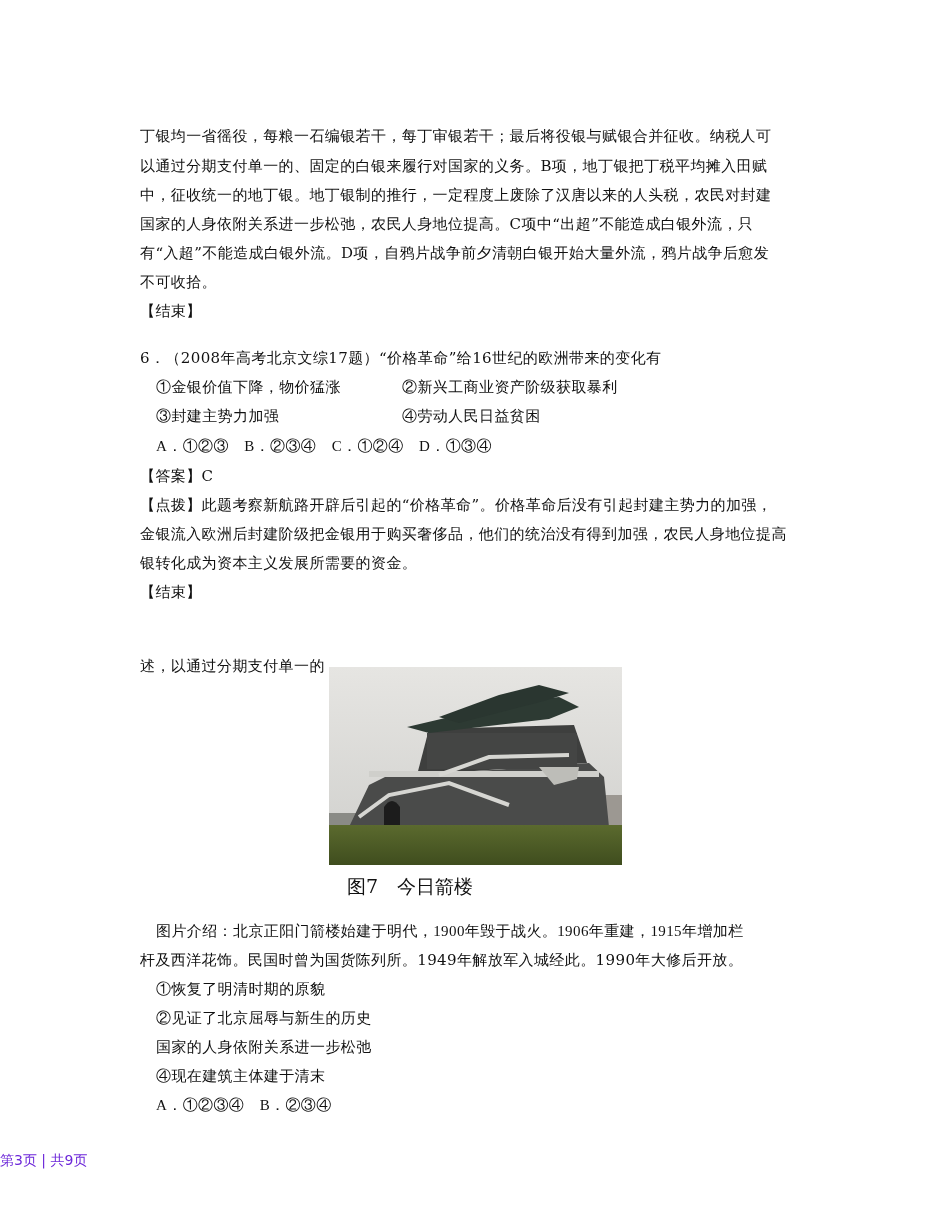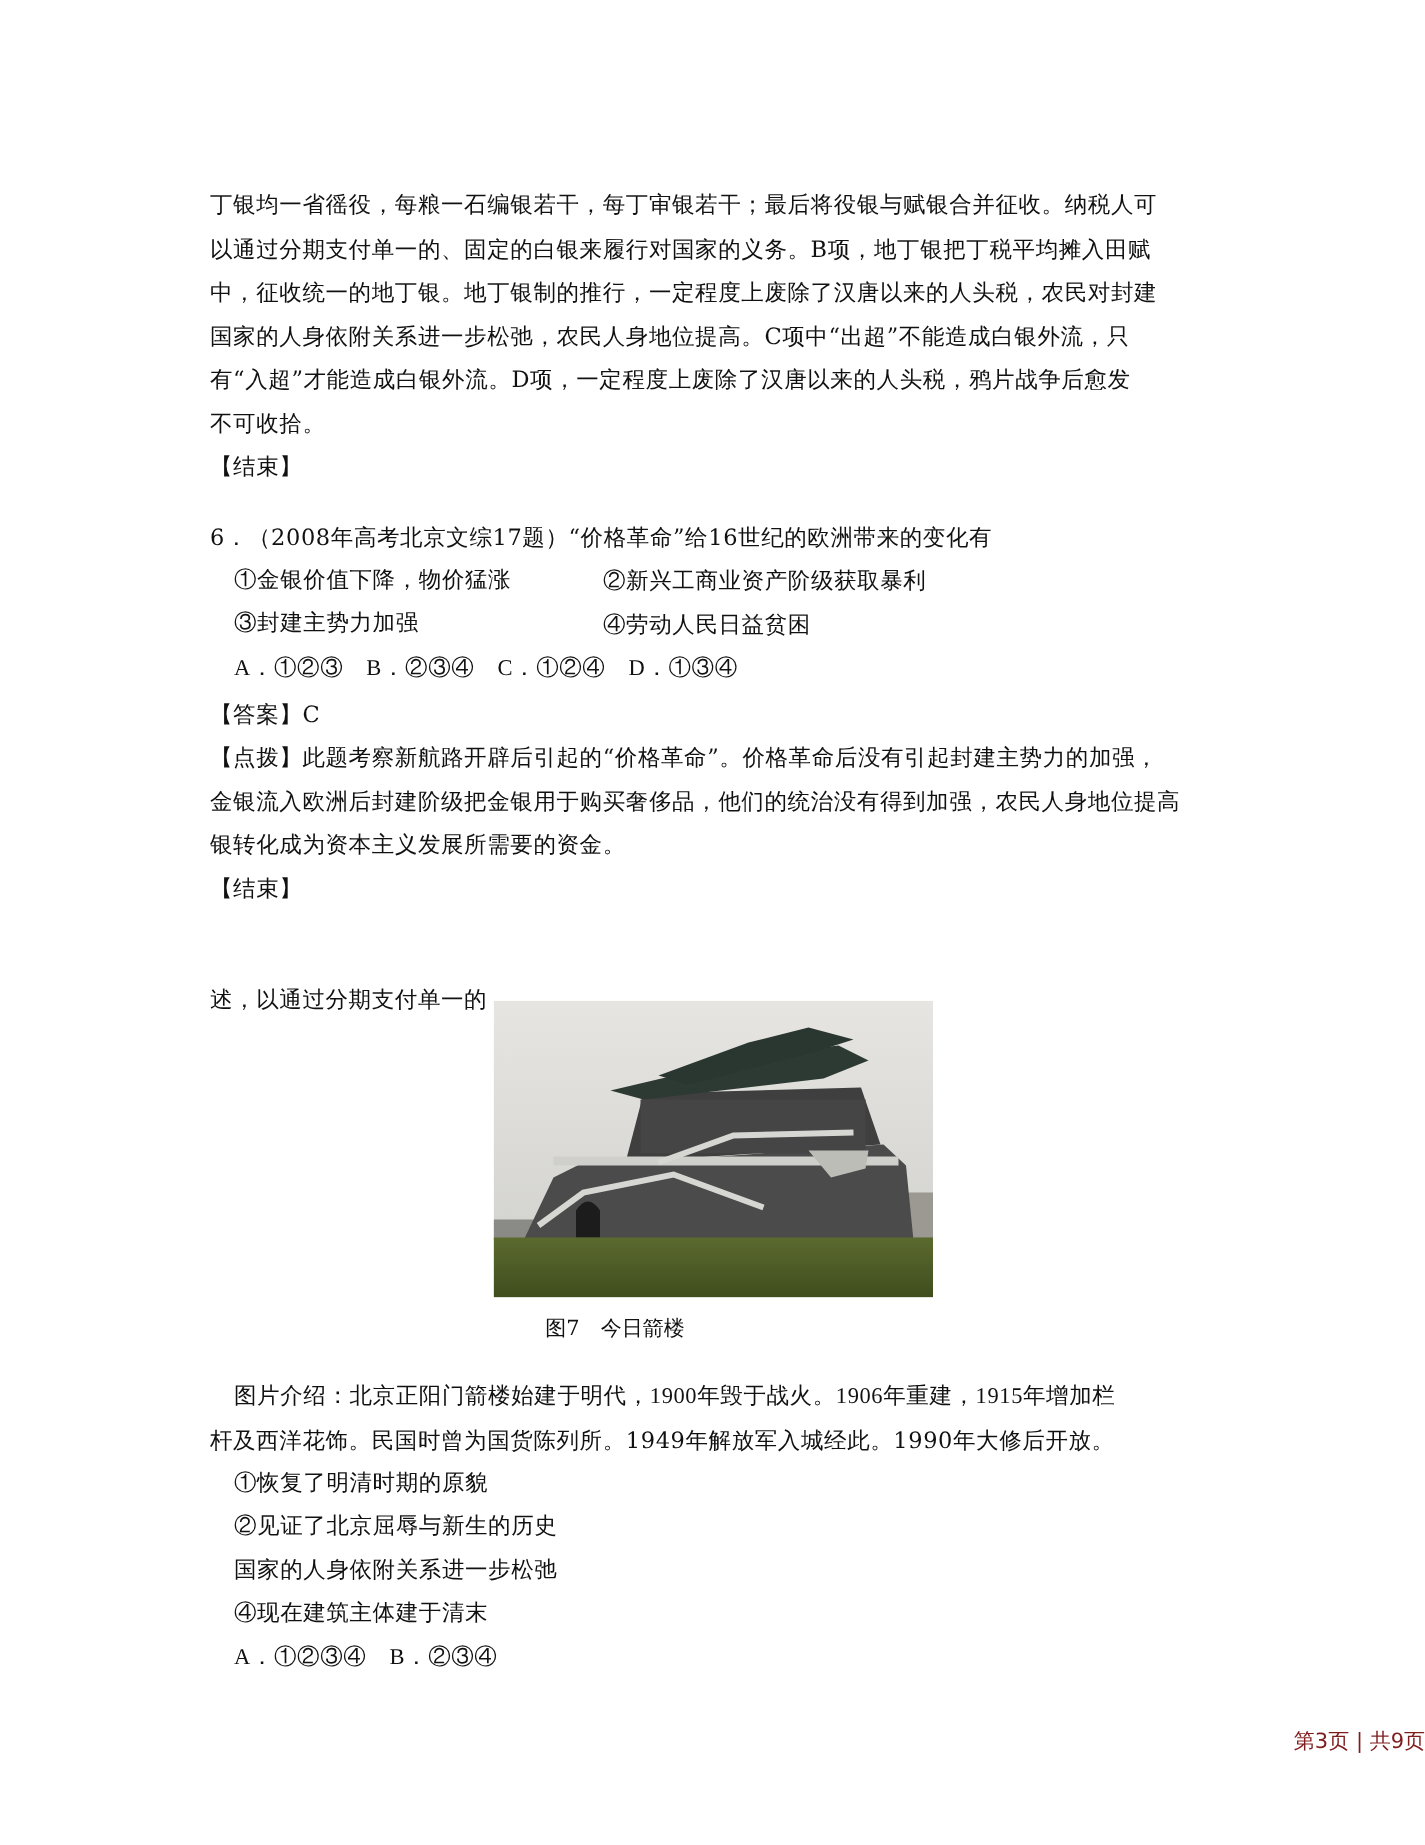--- a/index.html
+++ b/index.html
@@ -2,34 +2,34 @@
 <html><head>
 <meta charset="utf-8">
 <style>
   html, body { margin:0; padding:0; background:#ffffff; }
   body { width:950px; height:1230px; position:relative; overflow:hidden;
          font-family:"DejaVu Serif","Liberation Serif",serif; color:#111; }
   .page { position:absolute; left:0; top:0; width:950px; height:1230px; }
   .line { position:absolute; left:140px; font-size:15px; line-height:20px; white-space:nowrap; letter-spacing:0.4px;margin-top:16px; }
   .ind { left:156px;font-family:Liberation Serif, serif; }
   .photo { position:absolute; left:329px; top:667px; width:293px; height:198px; overflow:hidden; }
-  .caption { position:absolute; left:0; width:820px; text-align:center; top:876px; font-size:14px; line-height:20px; }
-  .footer { position:absolute; left:0; width:950px; text-align:right; top:1152px; font-size:14px; color:#7f1d1d;
+  .caption { position:absolute; left:0; width:820px; text-align:center; top:876px; font-size:19px; line-height:20px; }
+  .footer { position:absolute; left:0; width:950px; text-align:left; top:1152px; font-size:14px; color:#6d28d9;
             font-family:"DejaVu Sans","Liberation Sans",sans-serif; }
 </style>
 </head>
 <body>
 
 <div class="page">
 
   <div class="line" style="top:110px">丁银均一省徭役，每粮一石编银若干，每丁审银若干；最后将役银与赋银合并征收。纳税人可</div>
   <div class="line" style="top:140px">以通过分期支付单一的、固定的白银来履行对国家的义务。B项，地丁银把丁税平均摊入田赋</div>
   <div class="line" style="top:169px">中，征收统一的地丁银。地丁银制的推行，一定程度上废除了汉唐以来的人头税，农民对封建</div>
   <div class="line" style="top:198px">国家的人身依附关系进一步松弛，农民人身地位提高。C项中“出超”不能造成白银外流，只</div>
-  <div class="line" style="top:227px">有“入超”才能造成白银外流。D项，一定程度上废除了汉唐以来的人头税，鸦片战争后愈发</div>
+  <div class="line" style="top:227px">有“入超”不能造成白银外流。D项，自鸦片战争前夕清朝白银开始大量外流，鸦片战争后愈发</div>
   <div class="line" style="top:256px">不可收拾。</div>
   <div class="line" style="top:285px">【结束】</div>
 
   <div class="line" style="top:332px">6．（2008年高考北京文综17题）“价格革命”给16世纪的欧洲带来的变化有</div>
   <div class="line ind" style="top:361px">①金银价值下降，物价猛涨</div>
   <div class="line" style="left:402px;top:361px">②新兴工商业资产阶级获取暴利</div>
   <div class="line ind" style="top:390px">③封建主势力加强</div>
   <div class="line" style="left:402px;top:390px">④劳动人民日益贫困</div>
   <div class="line ind" style="top:420px">A．①②③　B．②③④　C．①②④　D．①③④</div>
   <div class="line" style="top:450px">【答案】C</div>

